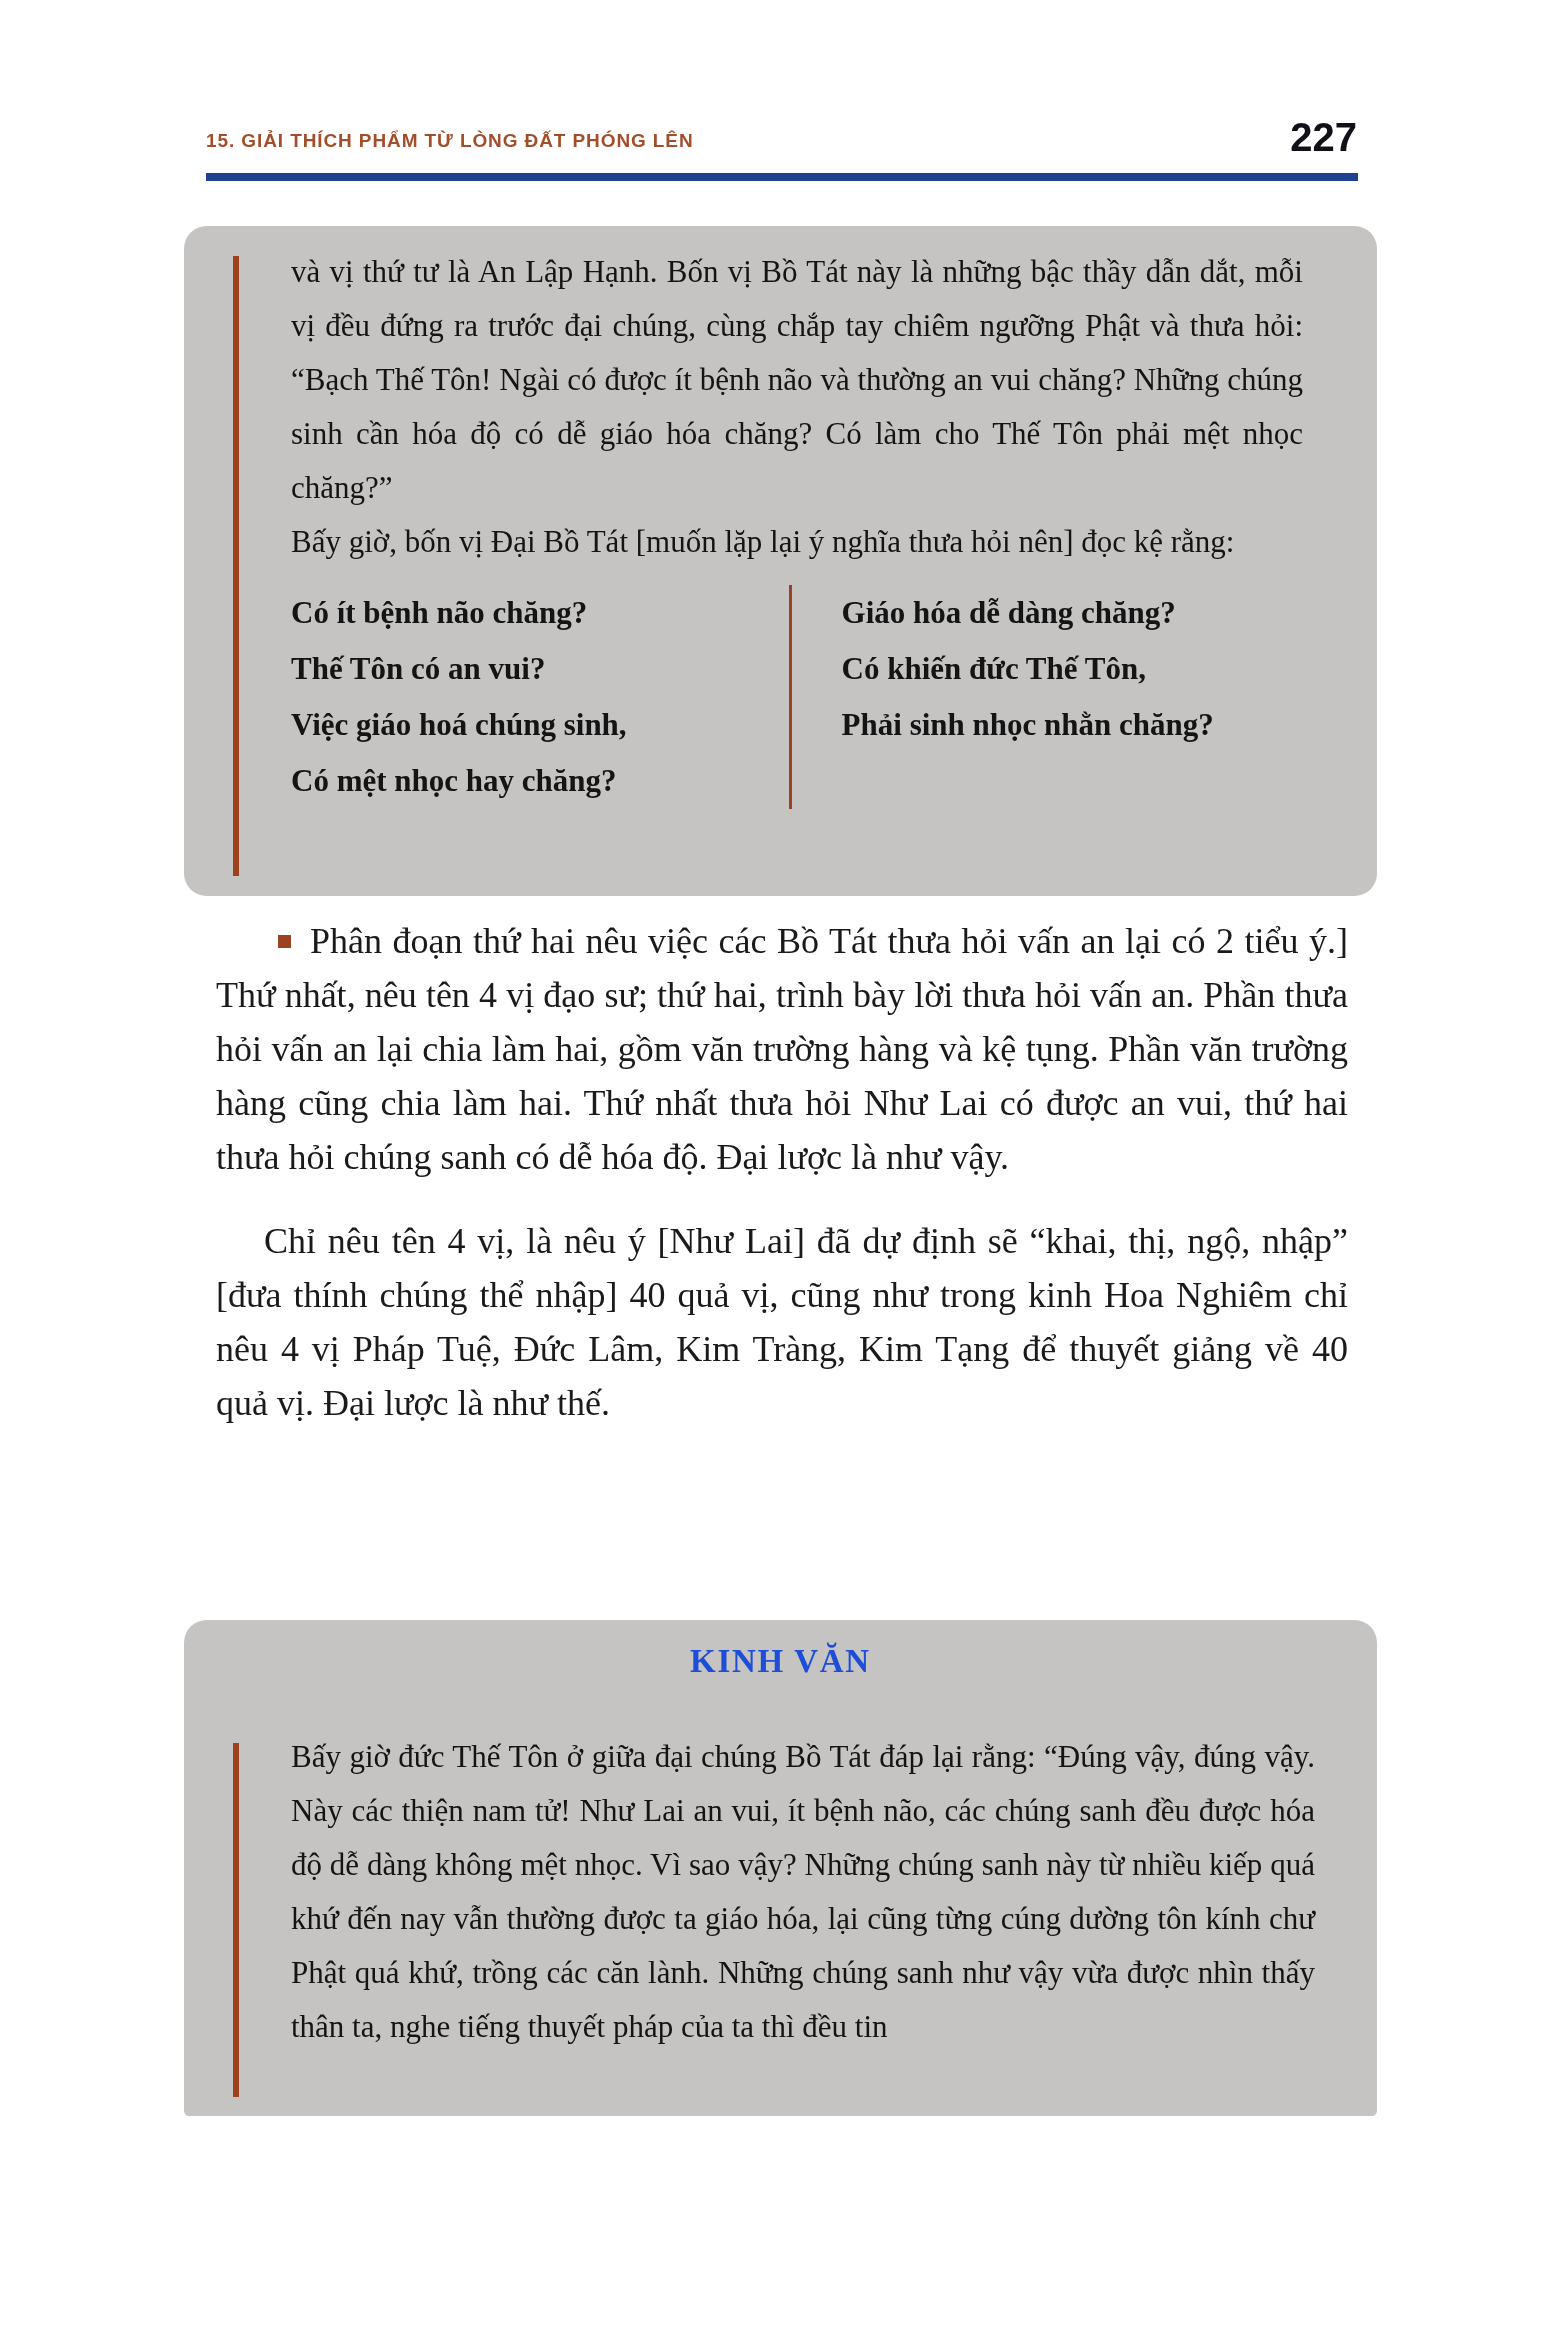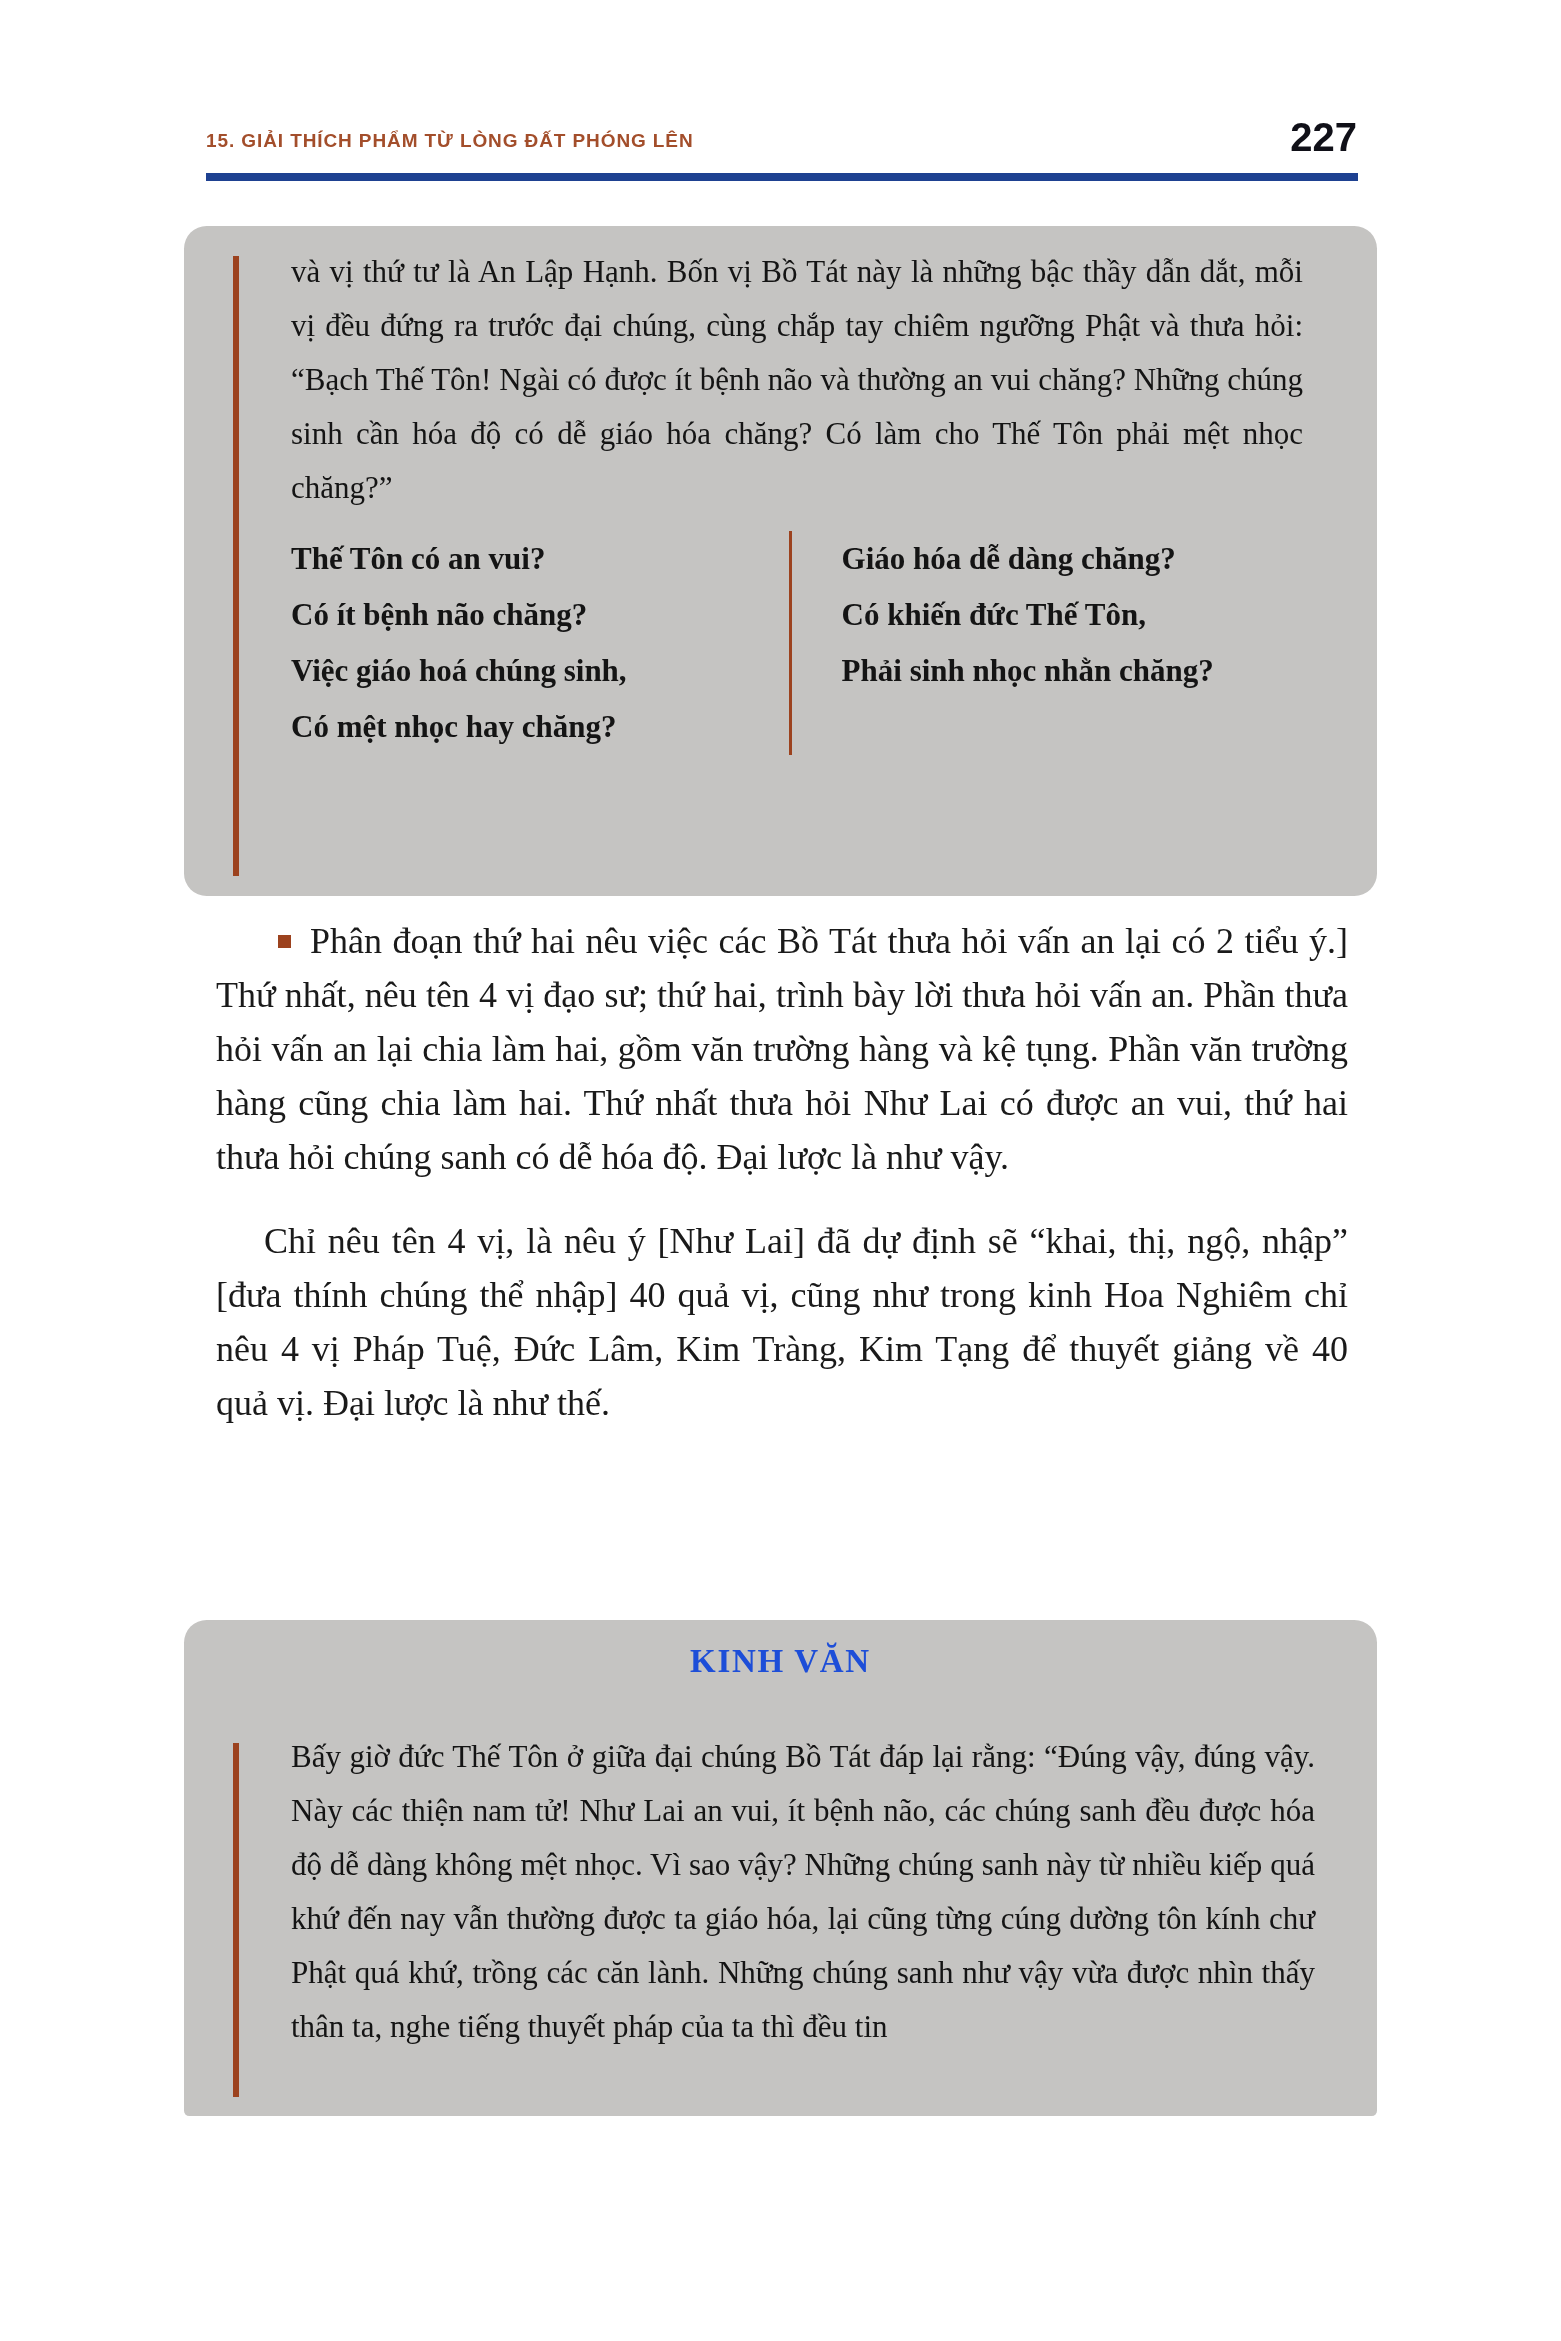--- a/index.html
+++ b/index.html
@@ -54,24 +54,25 @@
 <div class="page">
 
   <div class="chapter-title">15. GIẢI THÍCH PHẨM TỪ LÒNG ĐẤT PHÓNG LÊN</div>
   <div class="page-number">227</div>
   <div class="header-rule"></div>
 
   <div class="quote-box box-1">
     <div class="accent-bar bar-1"></div>
     <div class="quote-body">
       <p class="quote-text">và vị thứ tư là An Lập Hạnh. Bốn vị Bồ Tát này là những bậc thầy dẫn dắt, mỗi vị đều đứng ra trước đại chúng, cùng chắp tay chiêm ngưỡng Phật và thưa hỏi: “Bạch Thế Tôn! Ngài có được ít bệnh não và thường an vui chăng? Những chúng sinh cần hóa độ có dễ giáo hóa chăng? Có làm cho Thế Tôn phải mệt nhọc chăng?”</p>
+      <p class="quote-text">Bấy giờ, bốn vị Đại Bồ Tát [muốn lặp lại ý nghĩa thưa hỏi nên] đọc kệ rằng:</p>
       <div class="verse">
         <div class="verse-col verse-left">
+          <div>Có ít bệnh não chăng?</div>
           <div>Thế Tôn có an vui?</div>
-          <div>Có ít bệnh não chăng?</div>
           <div>Việc giáo hoá chúng sinh,</div>
           <div>Có mệt nhọc hay chăng?</div>
         </div>
         <div class="verse-divider"></div>
         <div class="verse-col verse-right">
           <div>Giáo hóa dễ dàng chăng?</div>
           <div>Có khiến đức Thế Tôn,</div>
           <div>Phải sinh nhọc nhằn chăng?</div>
         </div>
       </div>

